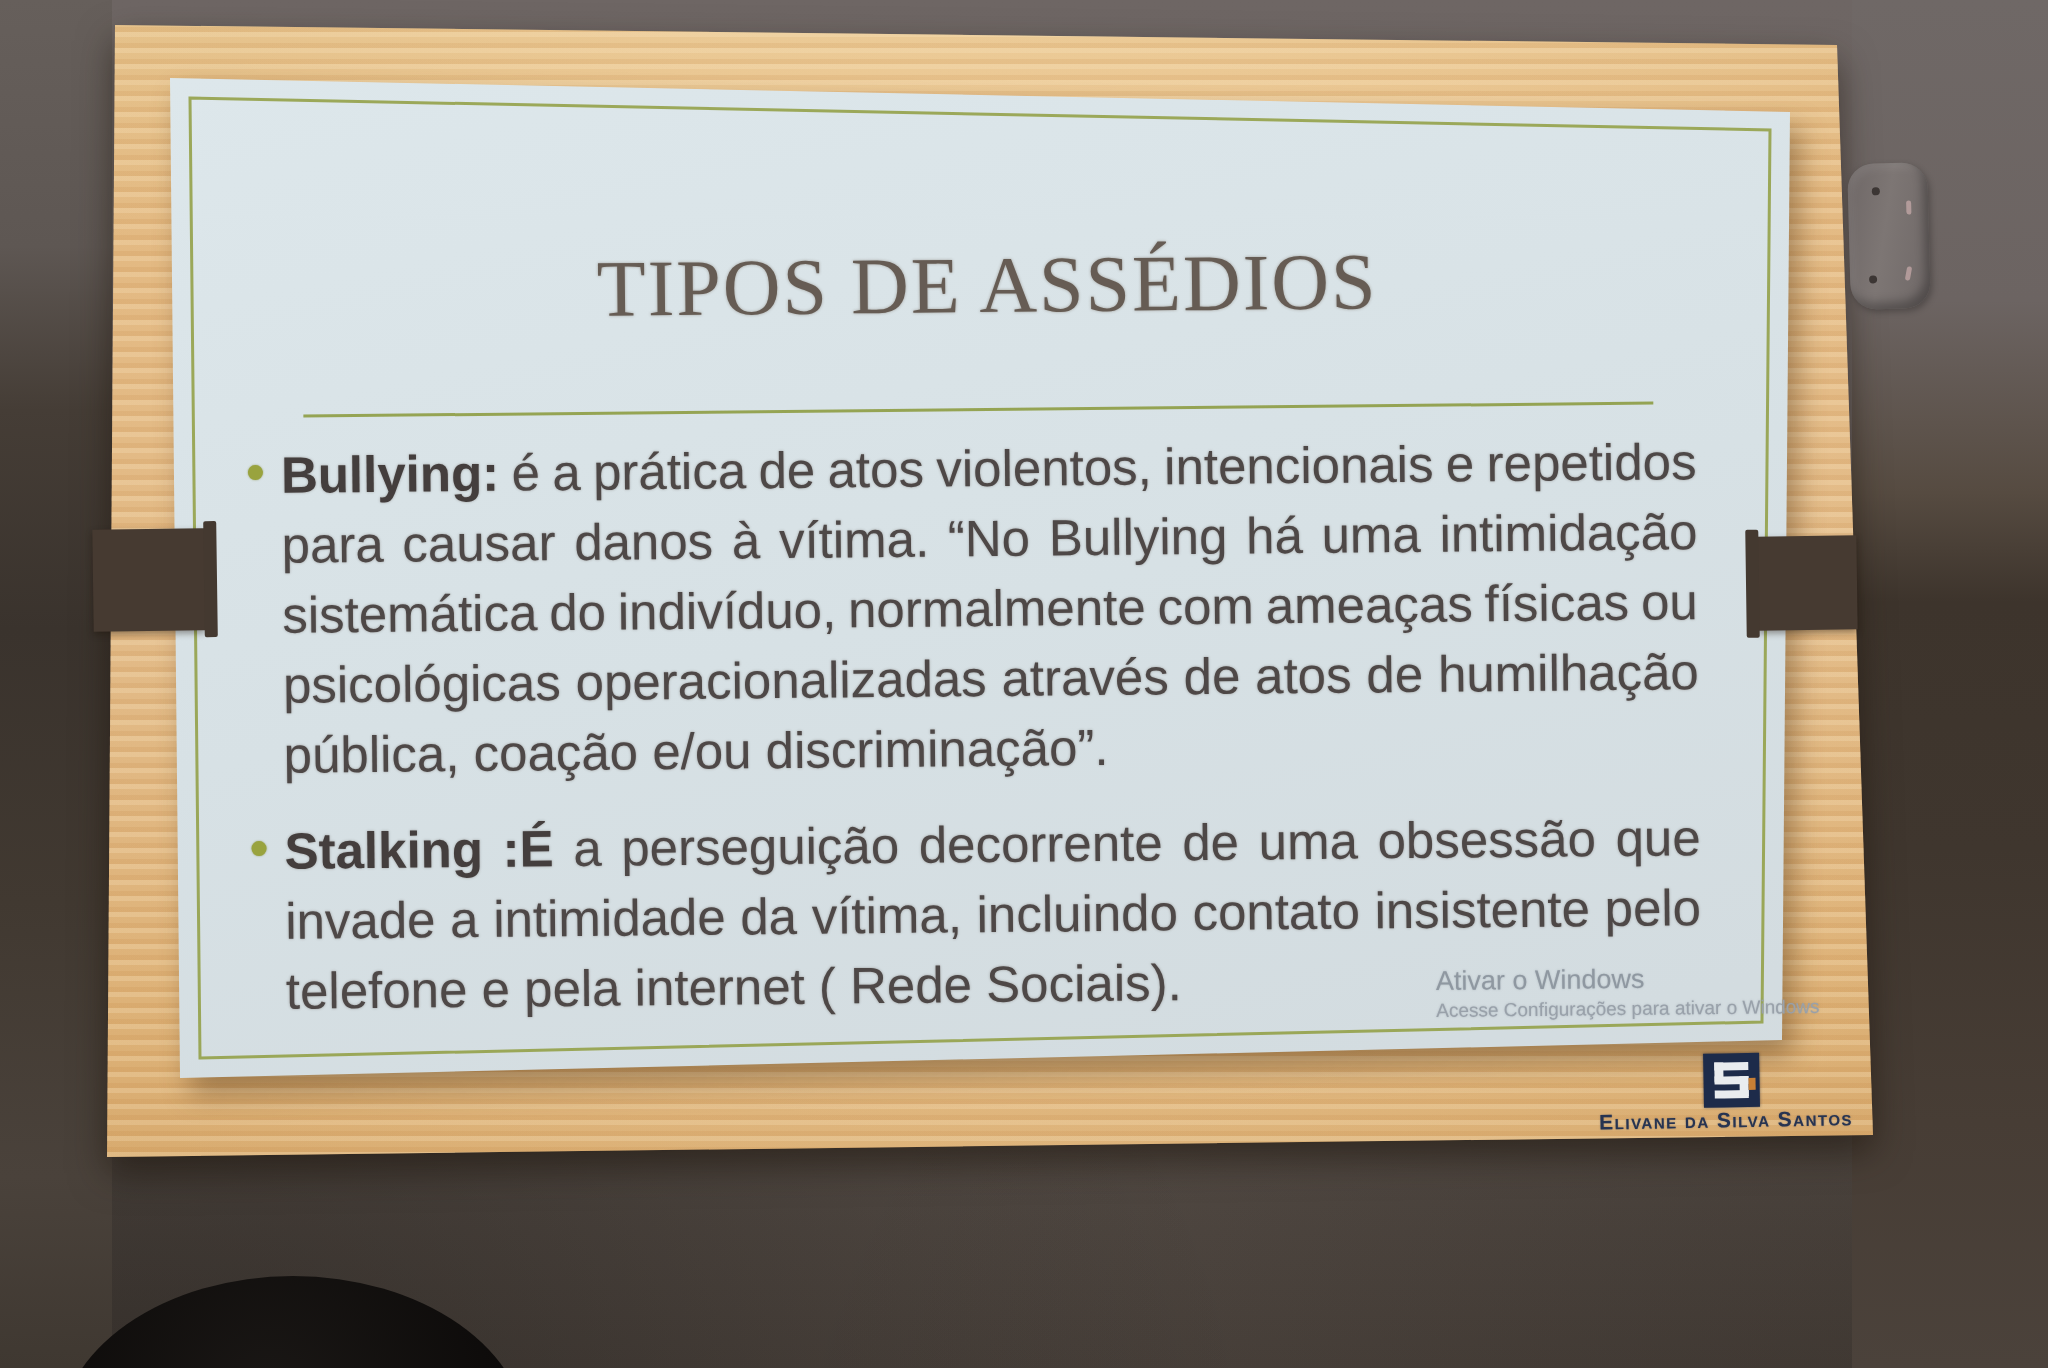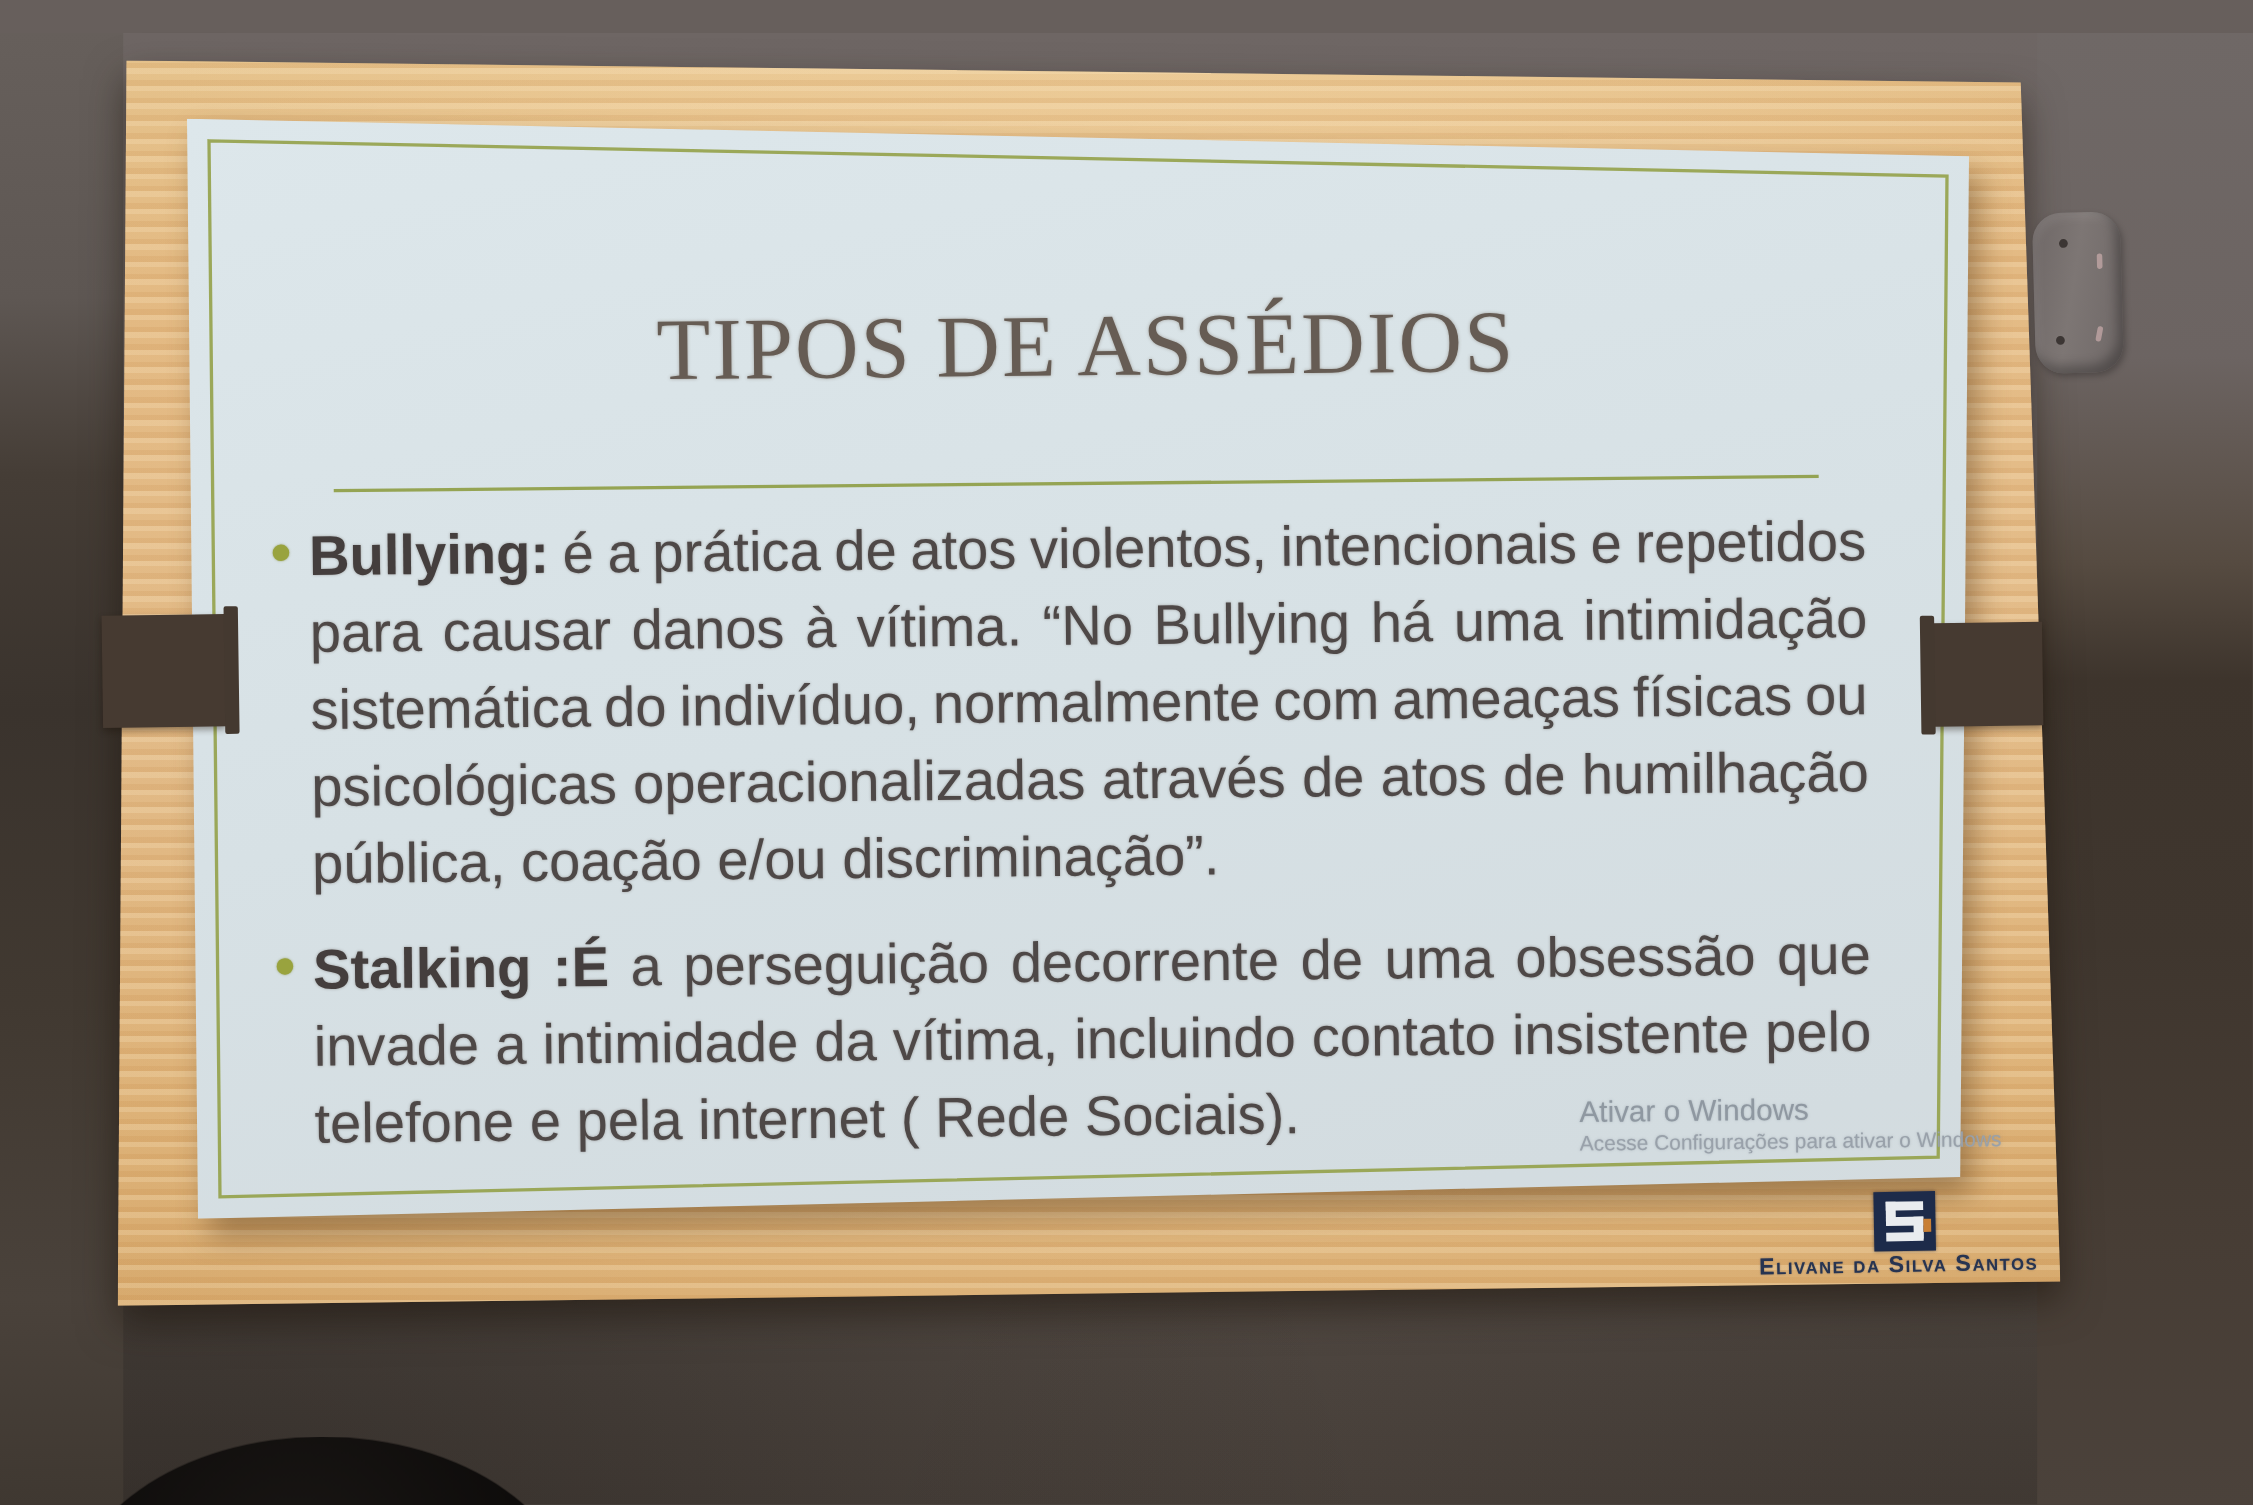--- a/index.html
+++ b/index.html
@@ -1,18 +1,18 @@
 <!DOCTYPE html>
 <html><head>
 <meta charset="utf-8">
 <style>
   html,body{margin:0;padding:0;}
   body{width:2048px;height:1368px;overflow:hidden;position:relative;
        background:#675f5c;font-family:"Liberation Sans",sans-serif;}
-  .scene{position:absolute;inset:0;filter:blur(0.6px);margin-top:30px;}
+  .scene{position:absolute;inset:0;filter:blur(0.6px);}
 
   
   .wall{position:absolute;inset:0;
     background:linear-gradient(180deg,#6e6664 0%,#6a6260 30%,#655d5a 50%,#5d5550 68%,#544c46 82%,#4b433d 100%);}
   .wall::before{content:'';position:absolute;inset:0;
     background:radial-gradient(ellipse at 6% 110%, rgba(10,8,6,.38), transparent 42%),
                radial-gradient(ellipse at 102% 115%, rgba(20,15,10,.28), transparent 45%);}
   .wall-left{position:absolute;left:0;top:0;width:112px;height:100%;
     background:linear-gradient(180deg,#665f5b 0%,#5e5753 18%,#453d36 30%,#3a332d 46%,#413931 66%,#4a423b 86%,#3f3831 100%);}
   .wall-right{position:absolute;left:1852px;top:0;right:0;height:100%;

